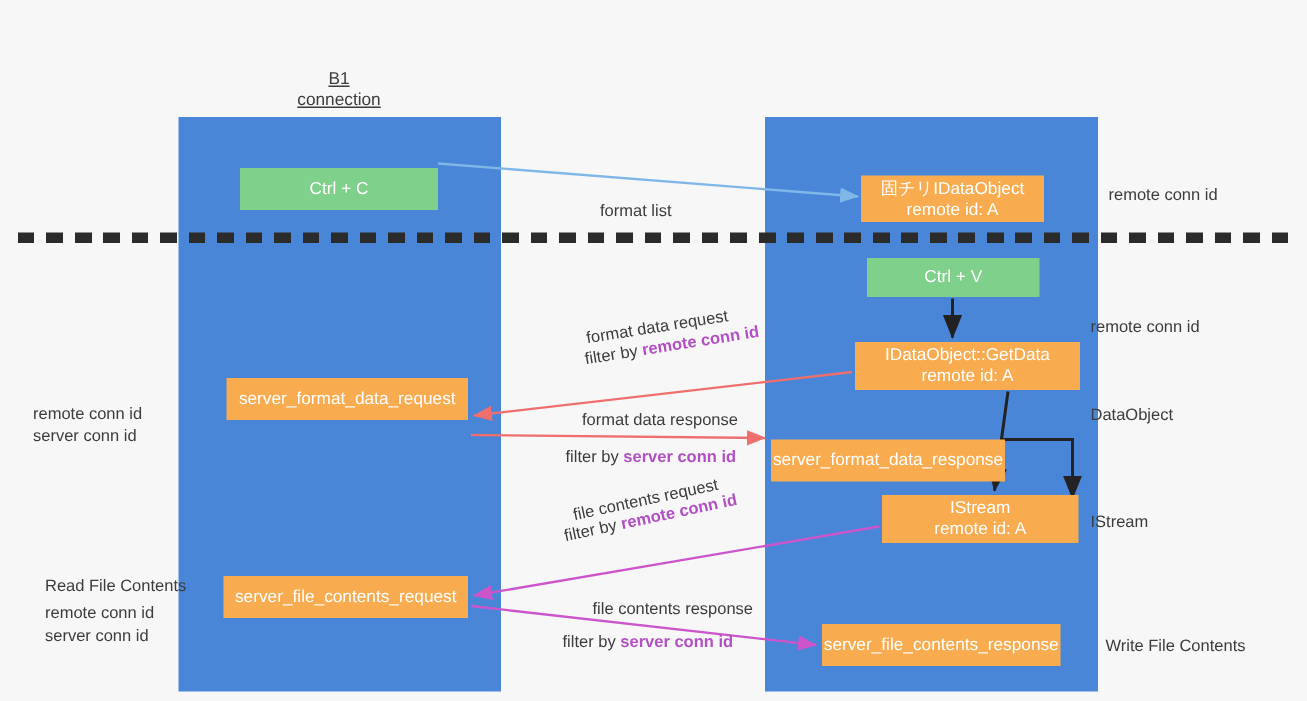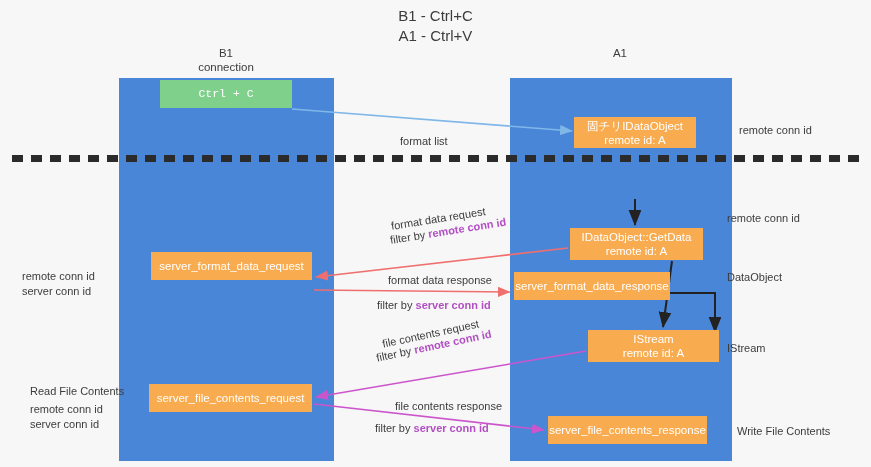--- a/index.html
+++ b/index.html
@@ -48,20 +48,21 @@
     font-size: 15px;
     line-height: 20px;
     color: #3c3c3c;
   }
   .col-head {
     position: absolute;
     text-align: center;
     font-size: 11.5px;
     line-height: 14px;
     color: #3c3c3c;
+    text-decoration: underline;
   }
   #head-b1 { left: 146px; top: 46px; width: 160px; }
   #head-a1 { left: 540px; top: 46px; width: 160px; }
 
   
   .box {
     position: absolute;
     box-sizing: border-box;
     display: flex;
     flex-direction: column;
@@ -69,26 +70,26 @@
     justify-content: center;
     color: #ffffff;
     font-size: 11.5px;
     line-height: 14px;
     text-align: center;
     padding: 2px 6px;
   }
   .box.green  { background: #7ed08b; }
   .box.orange { background: #f9ab4f; }
 
-  #box-ctrlc   { left: 160px; top: 80px;  width: 132px; height: 28px; font-family: Liberation Mono, monospace; }
+  #box-ctrlc   { left: 160px; top: 112px;  width: 132px; height: 28px; }
   #box-ctrlv   { left: 578px; top: 172px; width: 115px; height: 26px; }
   #box-idataobj{ left: 574px; top: 117px; width: 122px; height: 31px; }
-  #box-getdata { left: 570px; top: 228px; width: 133px; height: 32px; }
+  #box-getdata { left: 570px; top: 228px; width: 150px; height: 32px; }
   #box-sfdreq  { left: 151px; top: 252px; width: 161px; height: 28px; }
-  #box-sfdresp { left: 514px; top: 272px; width: 156px; height: 28px; }
+  #box-sfdresp { left: 514px; top: 293px; width: 156px; height: 28px; }
   #box-istream { left: 588px; top: 330px; width: 131px; height: 32px; }
   #box-sfcreq  { left: 149px; top: 384px; width: 163px; height: 28px; }
   #box-sfcresp { left: 548px; top: 416px; width: 159px; height: 28px; }
 
   
   .lbl {
     position: absolute;
     font-size: 11px;
     line-height: 14px;
     color: #3c3c3c;
@@ -157,42 +158,40 @@
 
     <path d="M668,293 L715,293 L715,332" stroke="#222222" stroke-width="2" fill="none" marker-end="url(#ar-blk)"></path>
 
     <path d="M586,351 L316,397" stroke="#cc55cc" stroke-width="1.6" fill="none" marker-end="url(#ar-mag)"></path>
 
     <path d="M314,404 L544,430" stroke="#cc55cc" stroke-width="1.6" fill="none" marker-end="url(#ar-mag)"></path>
   </svg>
 
   <div id="divider"></div>
 
-  <div id="title">
-    <div>B1 - Ctrl+C</div>
-    <div>A1 - Ctrl+V</div>
-  </div>
 
   <div class="col-head" id="head-b1">
     <div>B1</div>
     <div>connection</div>
   </div>
   <div class="col-head" id="head-a1">
-    <div>A1</div>
   </div>
 
   <div class="box green" id="box-ctrlc">
     <span>Ctrl + C</span>
   </div>
 
   <div class="box orange" id="box-idataobj">
     <span>固チリIDataObject</span>
     <span>remote id: A</span>
   </div>
 
+  <div class="box green" id="box-ctrlv">
+    <span>Ctrl + V</span>
+  </div>
 
   <div class="box orange" id="box-getdata">
     <span>IDataObject::GetData</span>
     <span>remote id: A</span>
   </div>
 
   <div class="box orange" id="box-sfdreq">
     <span>server_format_data_request</span>
   </div>
 

